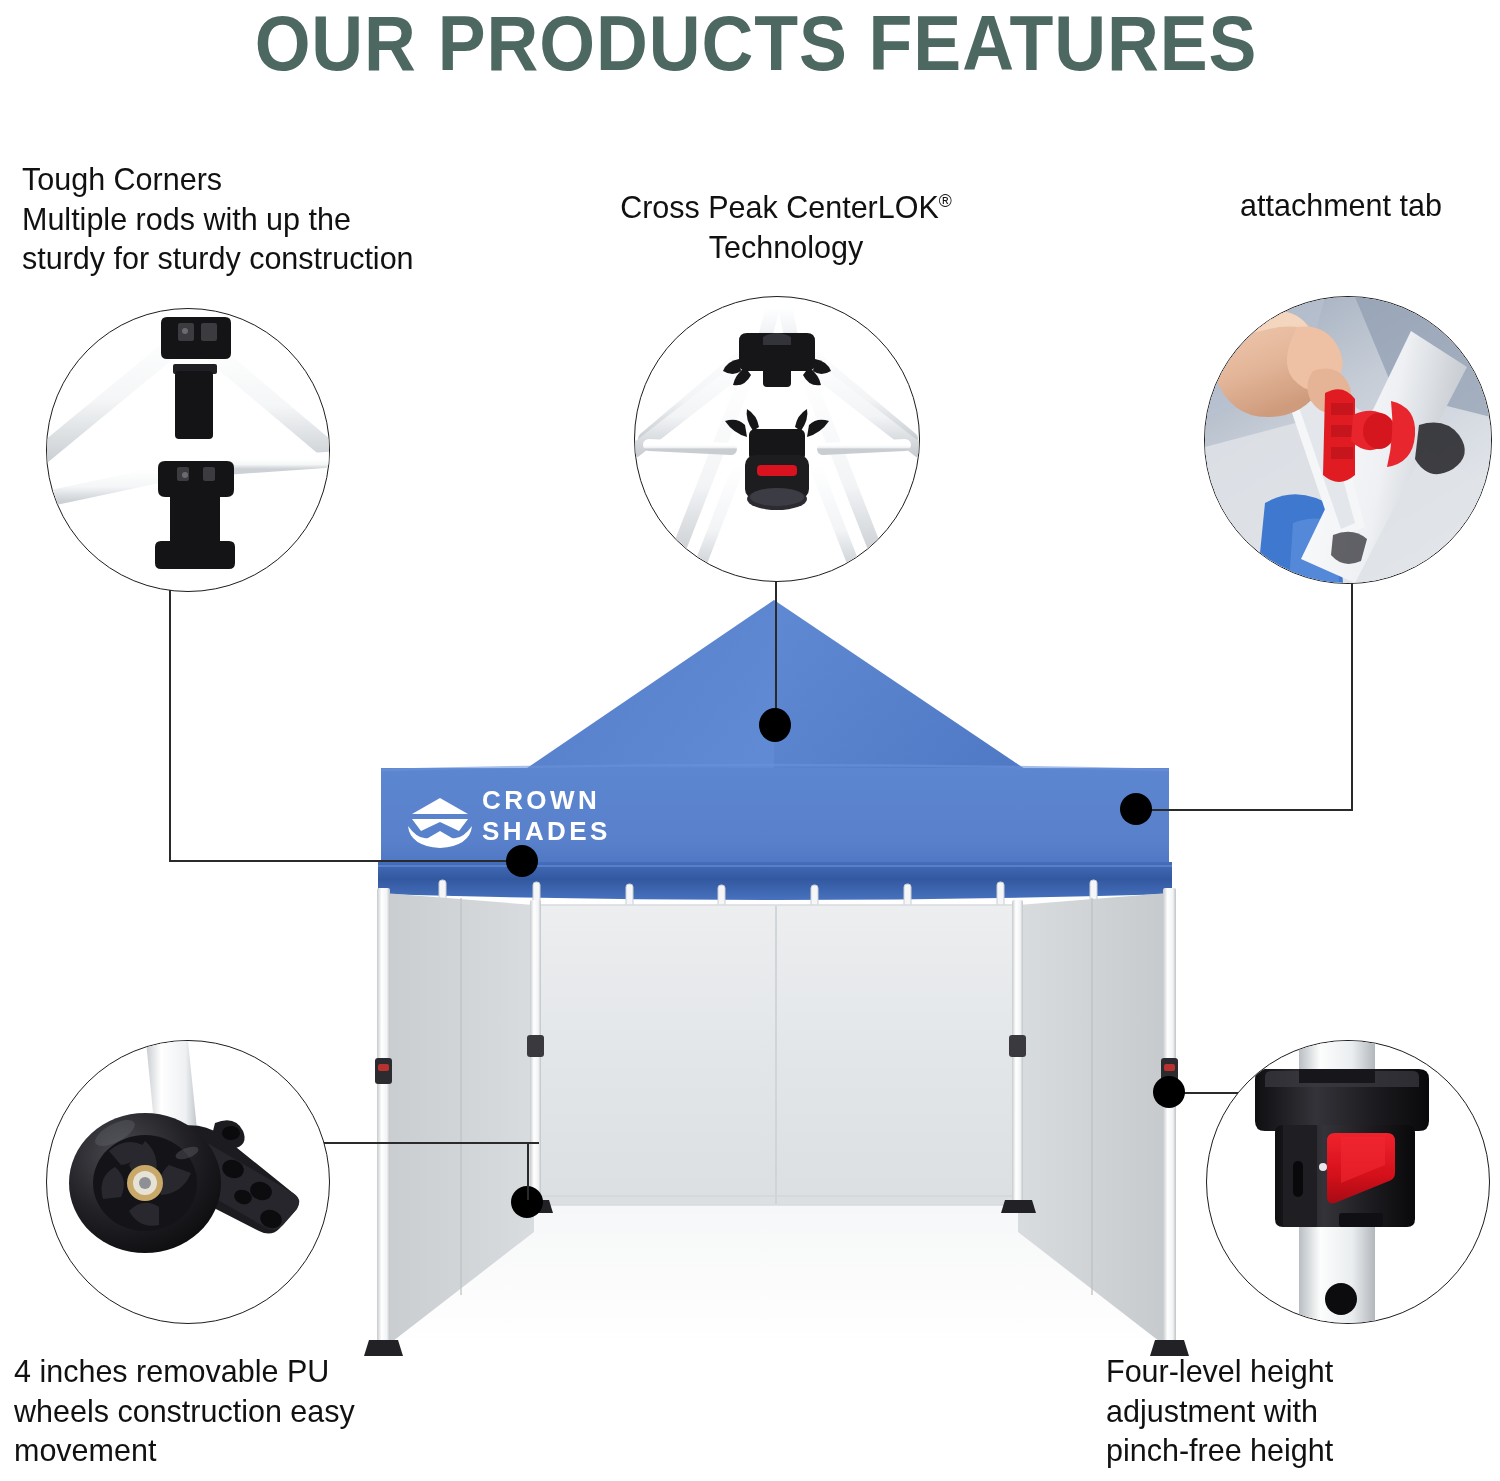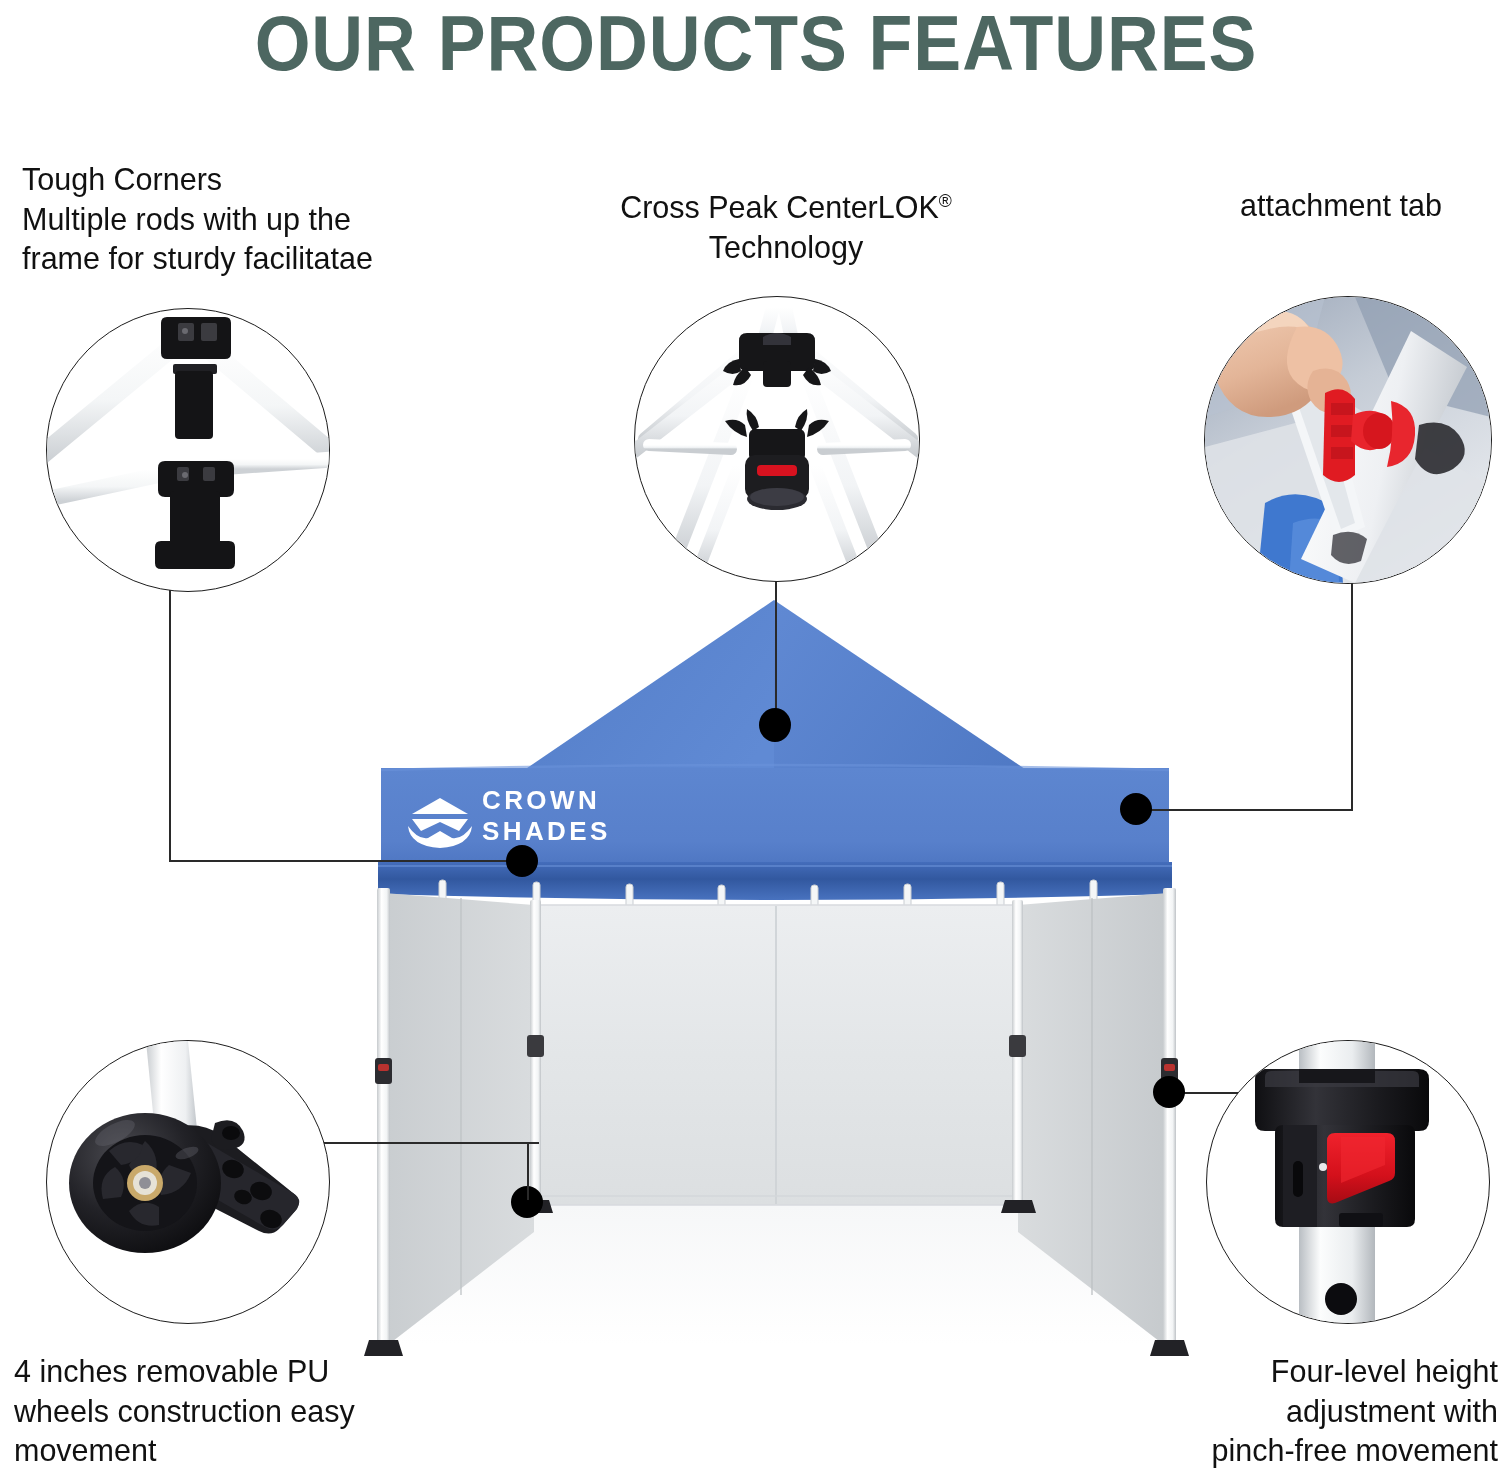--- a/index.html
+++ b/index.html
@@ -22,21 +22,21 @@
   }
 
   
   .caption{position:absolute;font-size:30.5px;line-height:1.30;color:#111;}
   .caption .ln{display:block;white-space:nowrap;}
   #cap-tl{left:16px;top:160px;text-align:left;}
   #cap-tc{left:560px;top:188px;width:440px;text-align:center;}
   #cap-tc .ln{white-space:nowrap;}
   #cap-tr{left:1180px;top:186px;width:310px;text-align:center;}
   #cap-bl{left:8px;top:1352px;text-align:left;}
-  #cap-br{left:1100px;top:1352px;width:392px;text-align:right;}
+  #cap-br{left:1100px;top:1352px;width:392px;text-align:left;}
   sup.reg{font-size:0.58em;vertical-align:super;line-height:0;}
 
   
   .circ{
     position:absolute;border-radius:50%;
     border:1.6px solid #1d1d1d;overflow:hidden;background:#fff;
   }
   .circ .inner{position:absolute;inset:0;}
 
   
@@ -431,37 +431,37 @@
 
         <rect x="92" y="186" width="76" height="110" fill="url(#legh)"></rect>
         <circle cx="134" cy="258" r="16" fill="#0c0c0f"></circle>
       </svg>
     </div>
   </div>
 
   <div class="caption" id="cap-tl">
     <span class="ln">Tough Corners</span>
     <span class="ln">Multiple rods with up the</span>
-    <span class="ln">frame for sturdy facilitatae</span>
+    <span class="ln">sturdy for sturdy construction</span>
   </div>
 
   <div class="caption" id="cap-tc">
     <span class="ln">Cross Peak CenterLOK<sup class="reg">®</sup></span>
     <span class="ln">Technology</span>
   </div>
 
   <div class="caption" id="cap-tr">
     <span class="ln">attachment tab</span>
   </div>
 
   <div class="caption" id="cap-bl">
     <span class="ln">4 inches removable PU</span>
     <span class="ln">wheels construction easy</span>
     <span class="ln">movement</span>
   </div>
 
   <div class="caption" id="cap-br">
     <span class="ln">Four-level height</span>
     <span class="ln">adjustment with</span>
-    <span class="ln">pinch-free movement</span>
+    <span class="ln">pinch-free height</span>
   </div>
 
 </div>
 
 </body></html>

